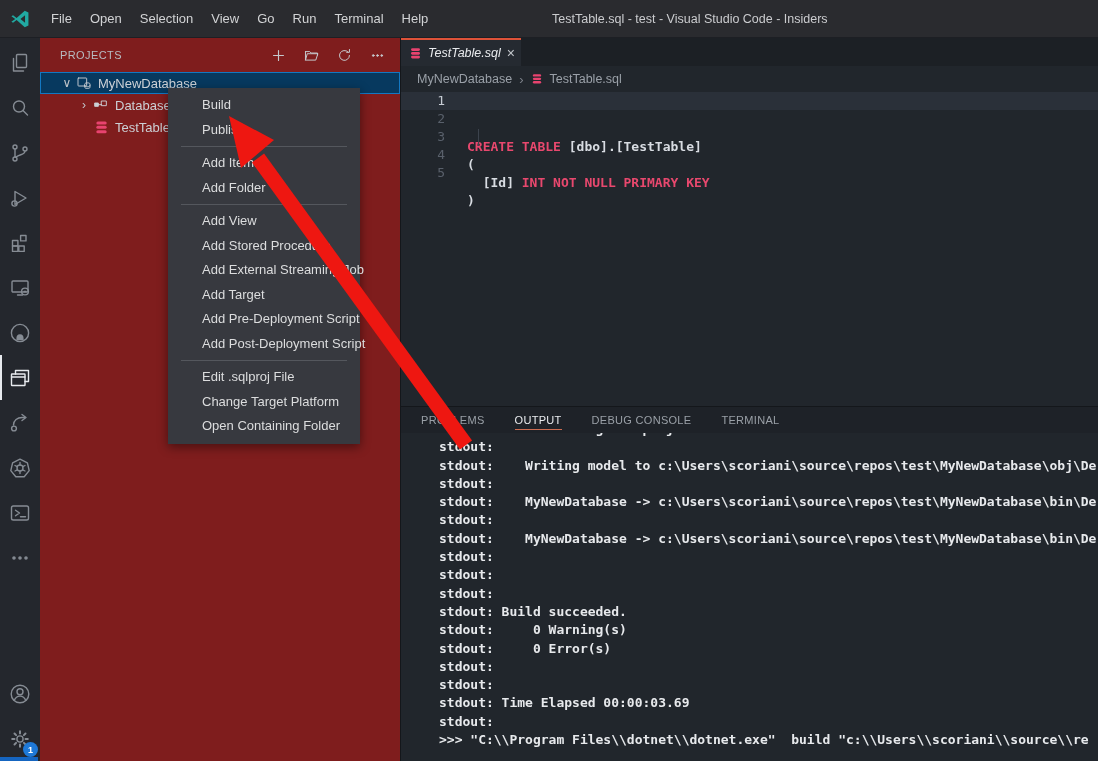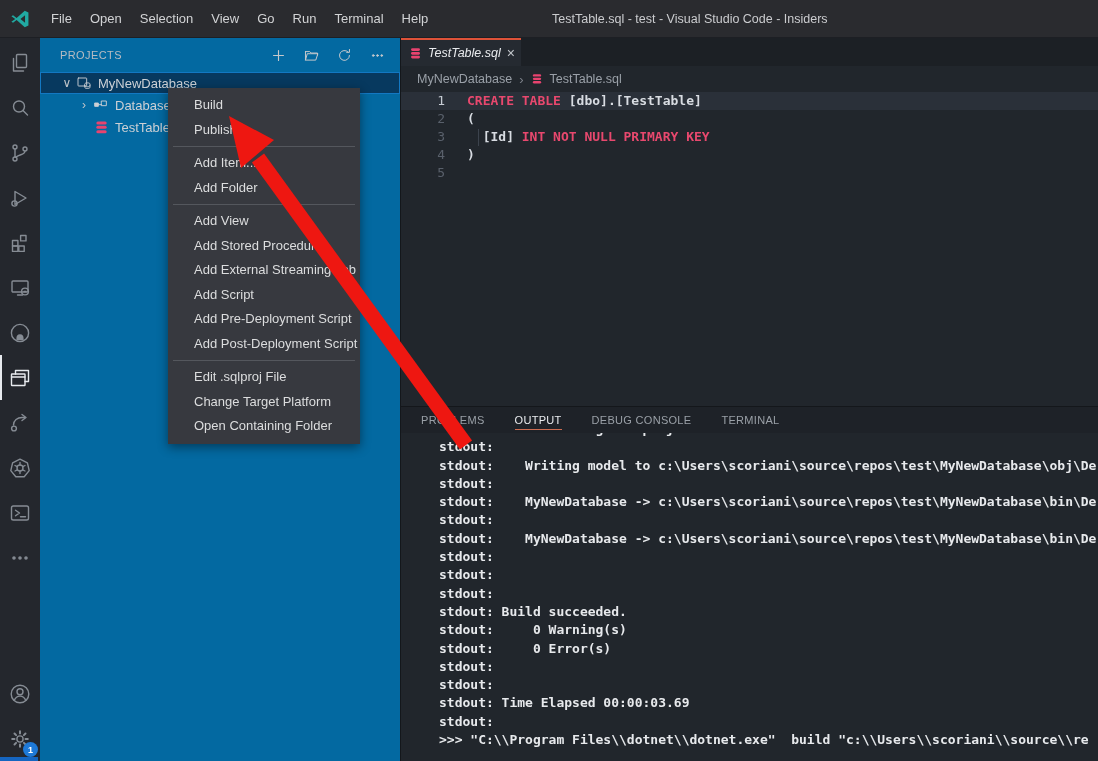--- a/index.html
+++ b/index.html
@@ -22,21 +22,21 @@
     align-items:stretch; padding-top:2px; flex:none; }
   .ab-icon { width:40px; height:45px; display:flex; align-items:center; justify-content:center;
     color:#868c94; position:relative; cursor:pointer; }
   .ab-icon.active { color:#e7eaee; box-shadow:inset 2px 0 0 #e7eaee; }
   .ab-spacer { flex:1; }
   .ab-badge { position:absolute; right:2px; bottom:4px; width:15px; height:15px; border-radius:50%;
     background:#1e79d7; color:#fff; font-size:9px; font-weight:bold; display:flex;
     align-items:center; justify-content:center; }
 
   
-  .sidebar { width:360px; background:#0369a1; flex:none; position:relative; }
+  .sidebar { width:360px; background:#7f1d1d; flex:none; position:relative; }
   .sidebar-header { display:flex; align-items:center; height:34px; padding:0 14px 0 20px; }
   .sidebar-title { font-size:11px; letter-spacing:.4px; color:#b8bcc2; flex:1; }
   .sb-actions { display:flex; gap:15px; color:#c5c8cc; align-items:center; }
   .sb-actions .sb-btn { width:18px; height:18px; display:flex; align-items:center; justify-content:center; cursor:pointer; }
   .tree { font-size:13px; color:#ccd0d5; }
   .tree-row { height:22px; display:flex; align-items:center; cursor:pointer; white-space:nowrap; overflow:hidden; }
   .tree-row.selected { background:#07395f; border:1px solid #1378c2; }
   .chev { width:16px; flex:none; text-align:center; color:#c0c4c9; font-size:12px; line-height:22px; }
   .tree-icon { width:18px; flex:none; display:flex; justify-content:center; margin-right:5px; }
   .indent-0 { padding-left:18px; } .indent-1 { padding-left:36px; }
@@ -49,39 +49,39 @@
   .tab-close { margin-left:auto; color:#c3c7cc; font-size:14px; font-style:normal; cursor:pointer; }
   .breadcrumb { height:26px; background:#21262c; display:flex; align-items:center; padding-left:16px;
     color:#9aa0a8; font-size:12.5px; gap:7px; flex:none; }
   .bc-sep { color:#7d828a; font-size:13px; }
   .editor { flex:1; background:#21262c; font-family:"DejaVu Sans Mono", monospace; font-size:13px;
     position:relative; overflow:hidden; }
   .code-line { height:18px; line-height:18px; display:flex; }
   .code-line.active { background:#2a3039; }
   .gutter { width:44px; flex:none; text-align:right; color:#59606b; }
   .code-line.active .gutter { color:#c6ccd4; }
-  .code-text { padding-left:22px; white-space:pre; font-weight:600; }
+  .code-text { padding-left:22px; white-space:pre; font-weight:600;margin-top:46px; }
   .seg-k { color:#e8486e; } .seg-p { color:#d8dce2; }
   .indent-guide { position:absolute; left:77px; top:37px; width:1px; height:17px; background:#3c434d; }
 
   
   .panel-header { height:27px; background:#1e2228; border-top:1px solid #14171b; display:flex;
     align-items:flex-end; padding-left:20px; gap:30px; flex:none; }
   .ptab { font-size:11px; letter-spacing:.3px; color:#9aa0a7; padding-bottom:7px; position:relative; cursor:pointer; white-space:nowrap; }
   .ptab.active { color:#e9ebee; }
   .ptab.active::after { content:""; position:absolute; left:0; right:0; bottom:3px; height:1px; background:#cd6d52; }
   .panel-content { height:328px; background:#21262c; overflow:hidden; padding-left:38px;
     font-family:"DejaVu Sans Mono", monospace; font-size:13px; font-weight:600; color:#e7e9ec;
     line-height:18.3px; white-space:pre; }
   .clip-line { display:block; margin-top:-13px; }
   .out-line { display:block; }
 
   
   .ctx { position:absolute; left:168px; top:88px; width:192px; background:#37393f; z-index:40;
-    box-shadow:0 3px 10px rgba(0,0,0,.45); padding:5px 4px; font-size:13px; color:#dcddde; }
+    box-shadow:0 3px 10px rgba(0,0,0,.45); padding:5px 12px; font-size:13px; color:#dcddde; }
   .ctx-item { height:24.5px; line-height:24.5px; padding-left:22px; cursor:pointer; white-space:nowrap; }
   .ctx-sep { height:1px; background:#54575d; margin:4px 1px; }
 
   
   .arrow-overlay { position:absolute; inset:0; z-index:60; pointer-events:none; }
   .status-sliver { position:absolute; left:0; bottom:0; width:38px; height:4px; background:#1565c0; z-index:10; }
 
   svg { display:block; }
 </style>
 </head>
@@ -342,21 +342,21 @@
   <div class="ctx" id="ctx">
       <div class="ctx-item">Build</div>
       <div class="ctx-item">Publish</div>
       <div class="ctx-sep"></div>
       <div class="ctx-item">Add Item...</div>
       <div class="ctx-item">Add Folder</div>
       <div class="ctx-sep"></div>
       <div class="ctx-item">Add View</div>
       <div class="ctx-item">Add Stored Procedure</div>
       <div class="ctx-item">Add External Streaming Job</div>
-      <div class="ctx-item">Add Script</div>
+      <div class="ctx-item">Add Target</div>
       <div class="ctx-item">Add Pre-Deployment Script</div>
       <div class="ctx-item">Add Post-Deployment Script</div>
       <div class="ctx-sep"></div>
       <div class="ctx-item">Edit .sqlproj File</div>
       <div class="ctx-item">Change Target Platform</div>
       <div class="ctx-item">Open Containing Folder</div>
     </div>
 
   <svg class="arrow-overlay" width="1098" height="761" viewBox="0 0 1098 761">
     <line x1="466" y1="445" x2="258" y2="158" stroke="#ee1711" stroke-width="15"></line>

